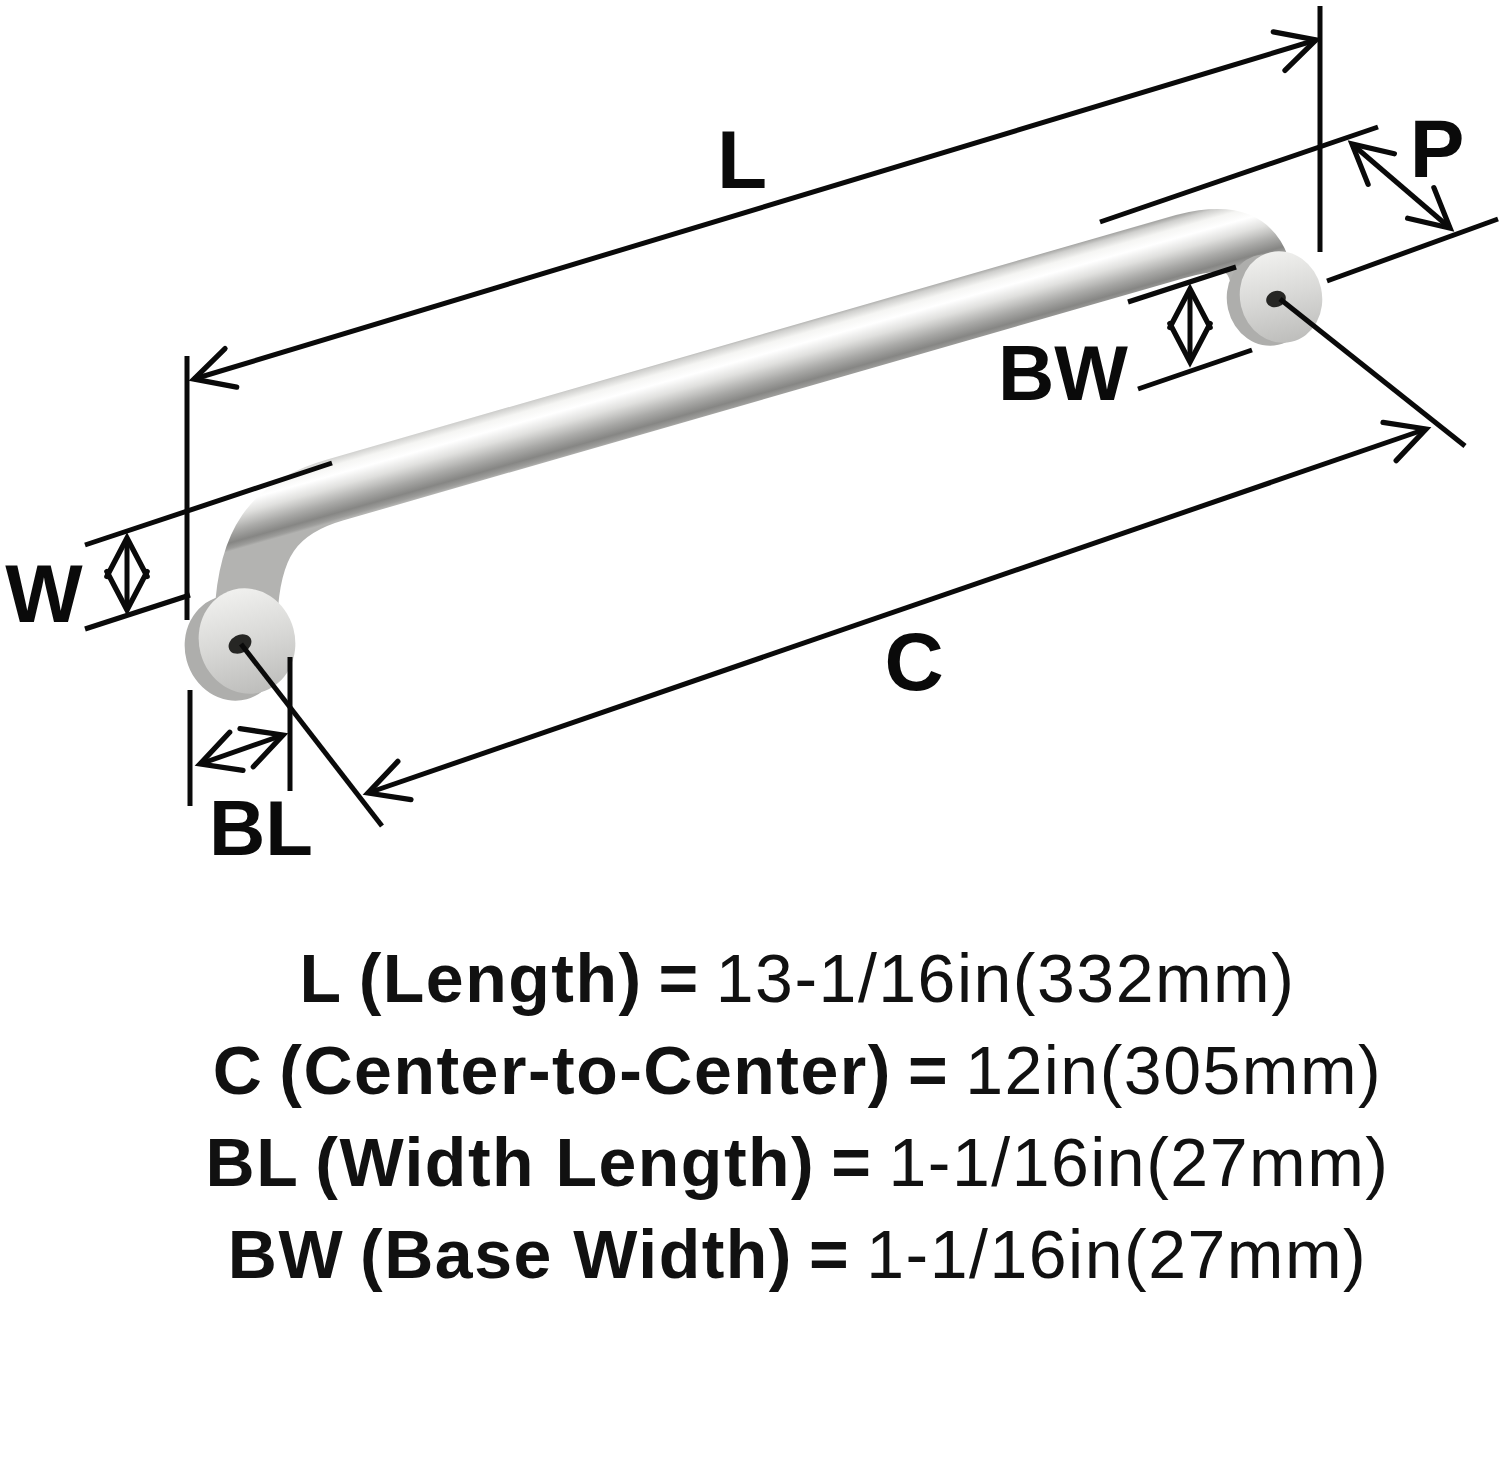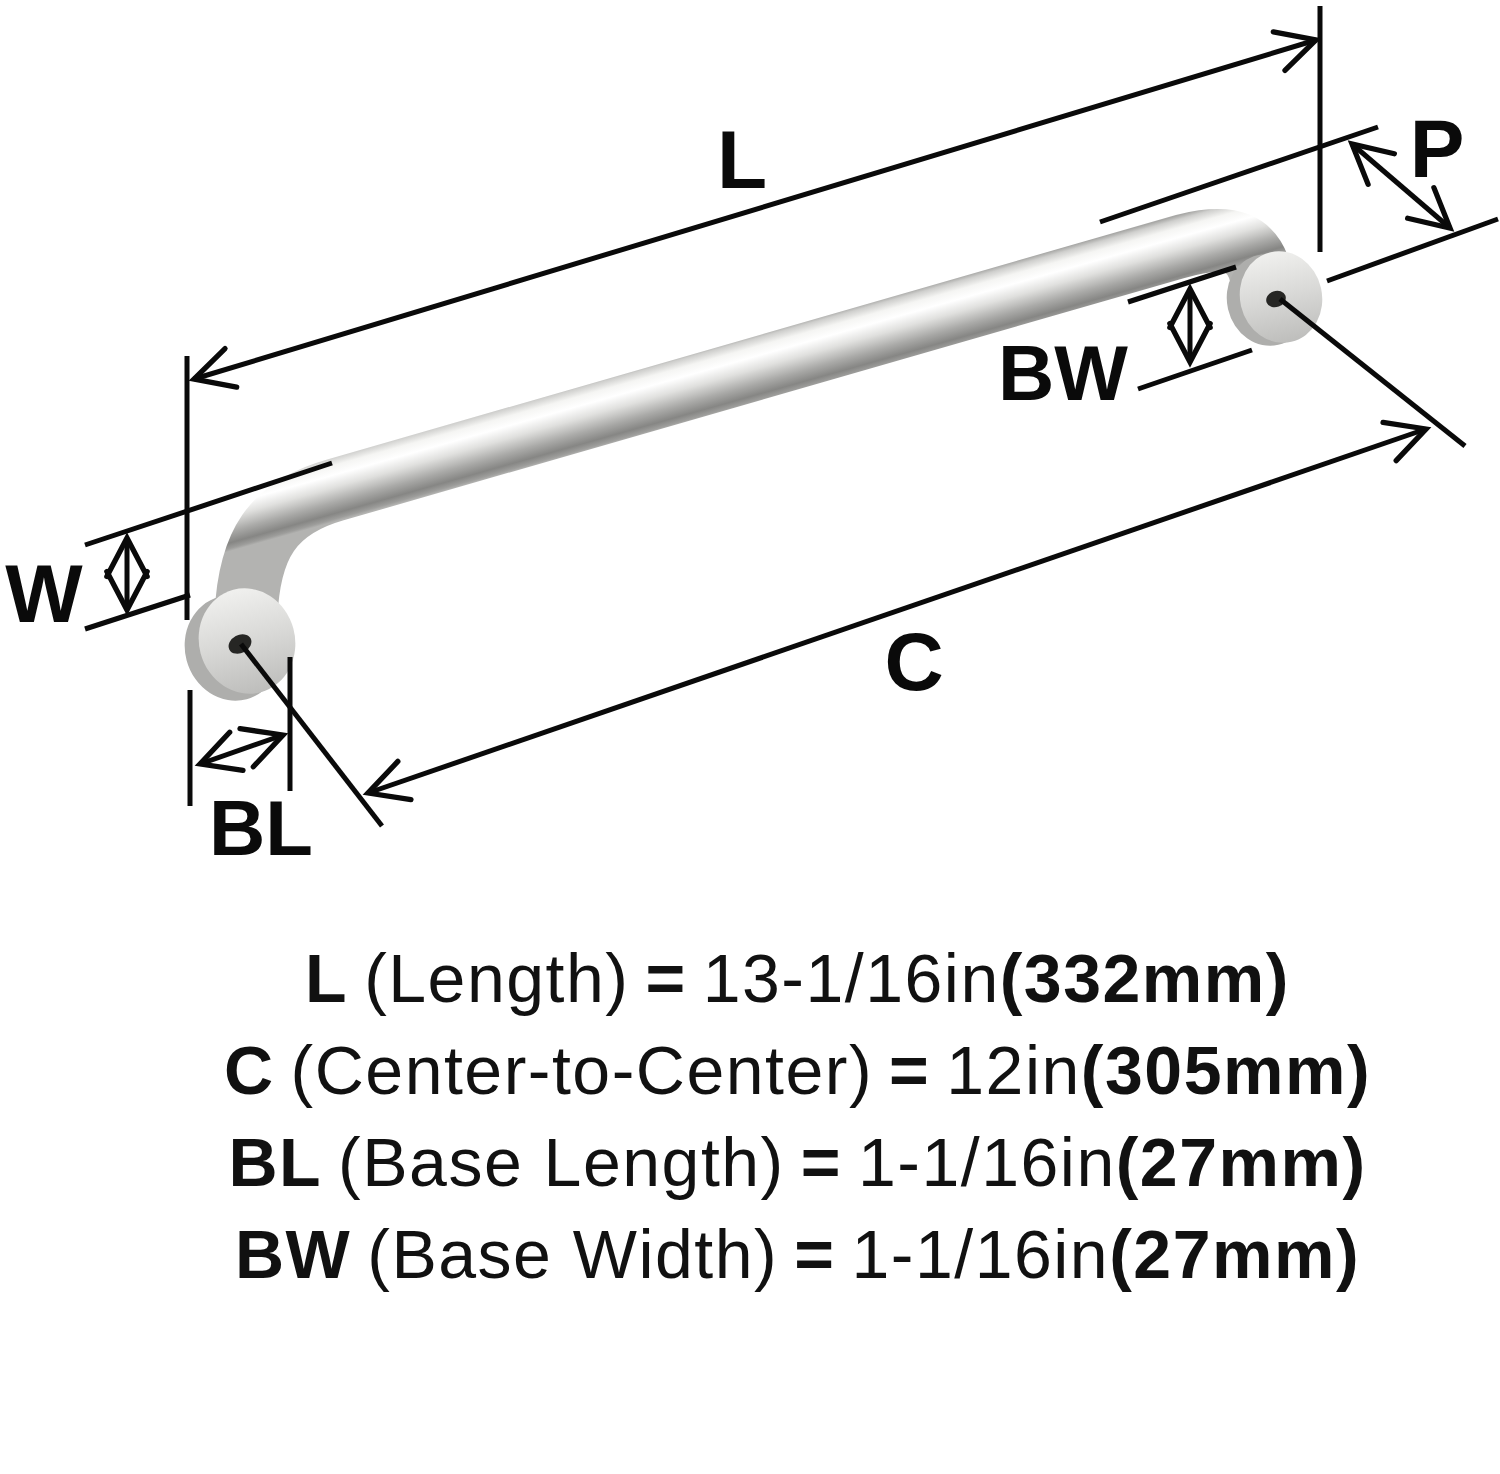--- a/index.html
+++ b/index.html
@@ -4,24 +4,24 @@
 <style>
   html,body{margin:0;padding:0;background:#ffffff;}
   .page{position:relative;width:1500px;height:1474px;background:#ffffff;overflow:hidden;
         font-family:"Liberation Sans", sans-serif;}
   .diagram-svg{position:absolute;left:0;top:0;}
   .dim-label{font-family:"Liberation Sans", sans-serif;font-weight:bold;fill:#0a0a0a;}
   .specs{position:absolute;left:0;top:932px;width:100%;box-sizing:border-box;
          padding-left:95px;text-align:center;color:#111111;}
   .spec-row{line-height:92px;font-size:68px;letter-spacing:1.5px;white-space:nowrap;}
   .spec-sym{font-weight:700;margin-right:16px;}
-  .spec-name{font-weight:400;margin-right:16px;}
+  .spec-name{font-weight:700;margin-right:16px;}
   .spec-eq{font-weight:700;margin-right:16px;}
   .spec-val{font-weight:400;}
-  .spec-metric{font-weight:700;}
+  .spec-metric{font-weight:400;}
 </style>
 </head>
 <body>
 
 <div class="page">
 
   <svg class="diagram-svg" width="1500" height="930" viewBox="0 0 1500 930">
     <defs>
       <marker id="arr" viewBox="0 0 12 12" refX="10.2" refY="6" markerWidth="11" markerHeight="11" orient="auto-start-reverse" markerUnits="strokeWidth">
         <path d="M 1.8 1.6 L 10.2 6 L 1.8 10.4" fill="none" stroke="#0a0a0a" stroke-width="1.15" stroke-linecap="round"></path>
@@ -98,20 +98,20 @@
   </svg>
 
   <div class="specs">
     <div class="spec-row">
       <span class="spec-sym">L</span><span class="spec-name">(Length)</span><span class="spec-eq">=</span><span class="spec-val">13-1/16in</span><span class="spec-metric">(332mm)</span>
     </div>
     <div class="spec-row">
       <span class="spec-sym">C</span><span class="spec-name">(Center-to-Center)</span><span class="spec-eq">=</span><span class="spec-val">12in</span><span class="spec-metric">(305mm)</span>
     </div>
     <div class="spec-row">
-      <span class="spec-sym">BL</span><span class="spec-name">(Base Length)</span><span class="spec-eq">=</span><span class="spec-val">1-1/16in</span><span class="spec-metric">(27mm)</span>
+      <span class="spec-sym">BL</span><span class="spec-name">(Width Length)</span><span class="spec-eq">=</span><span class="spec-val">1-1/16in</span><span class="spec-metric">(27mm)</span>
     </div>
     <div class="spec-row">
       <span class="spec-sym">BW</span><span class="spec-name">(Base Width)</span><span class="spec-eq">=</span><span class="spec-val">1-1/16in</span><span class="spec-metric">(27mm)</span>
     </div>
   </div>
 
 </div>
 
 </body></html>

